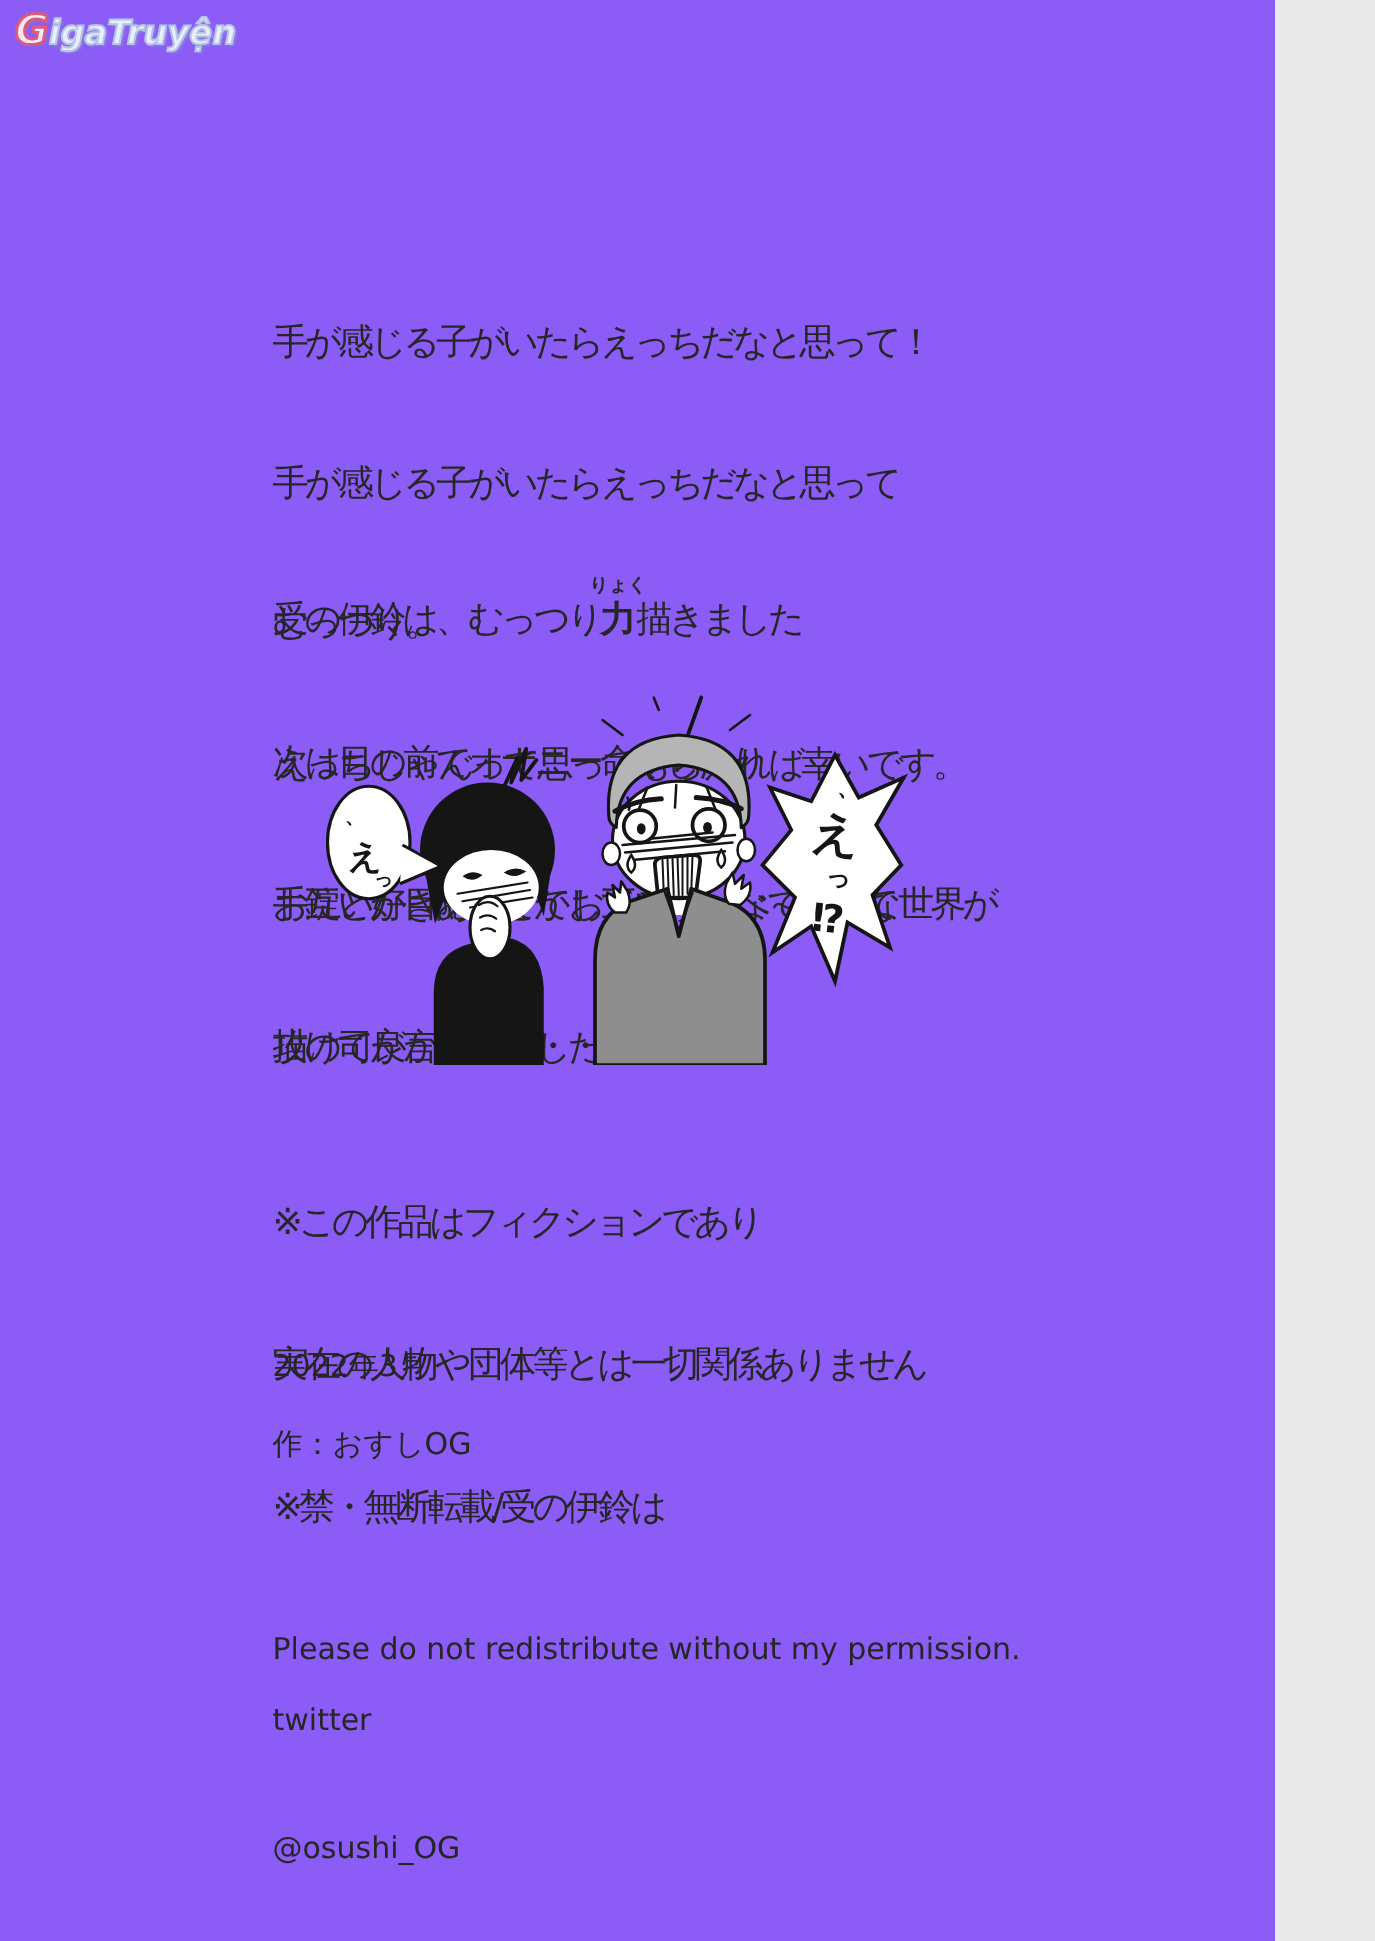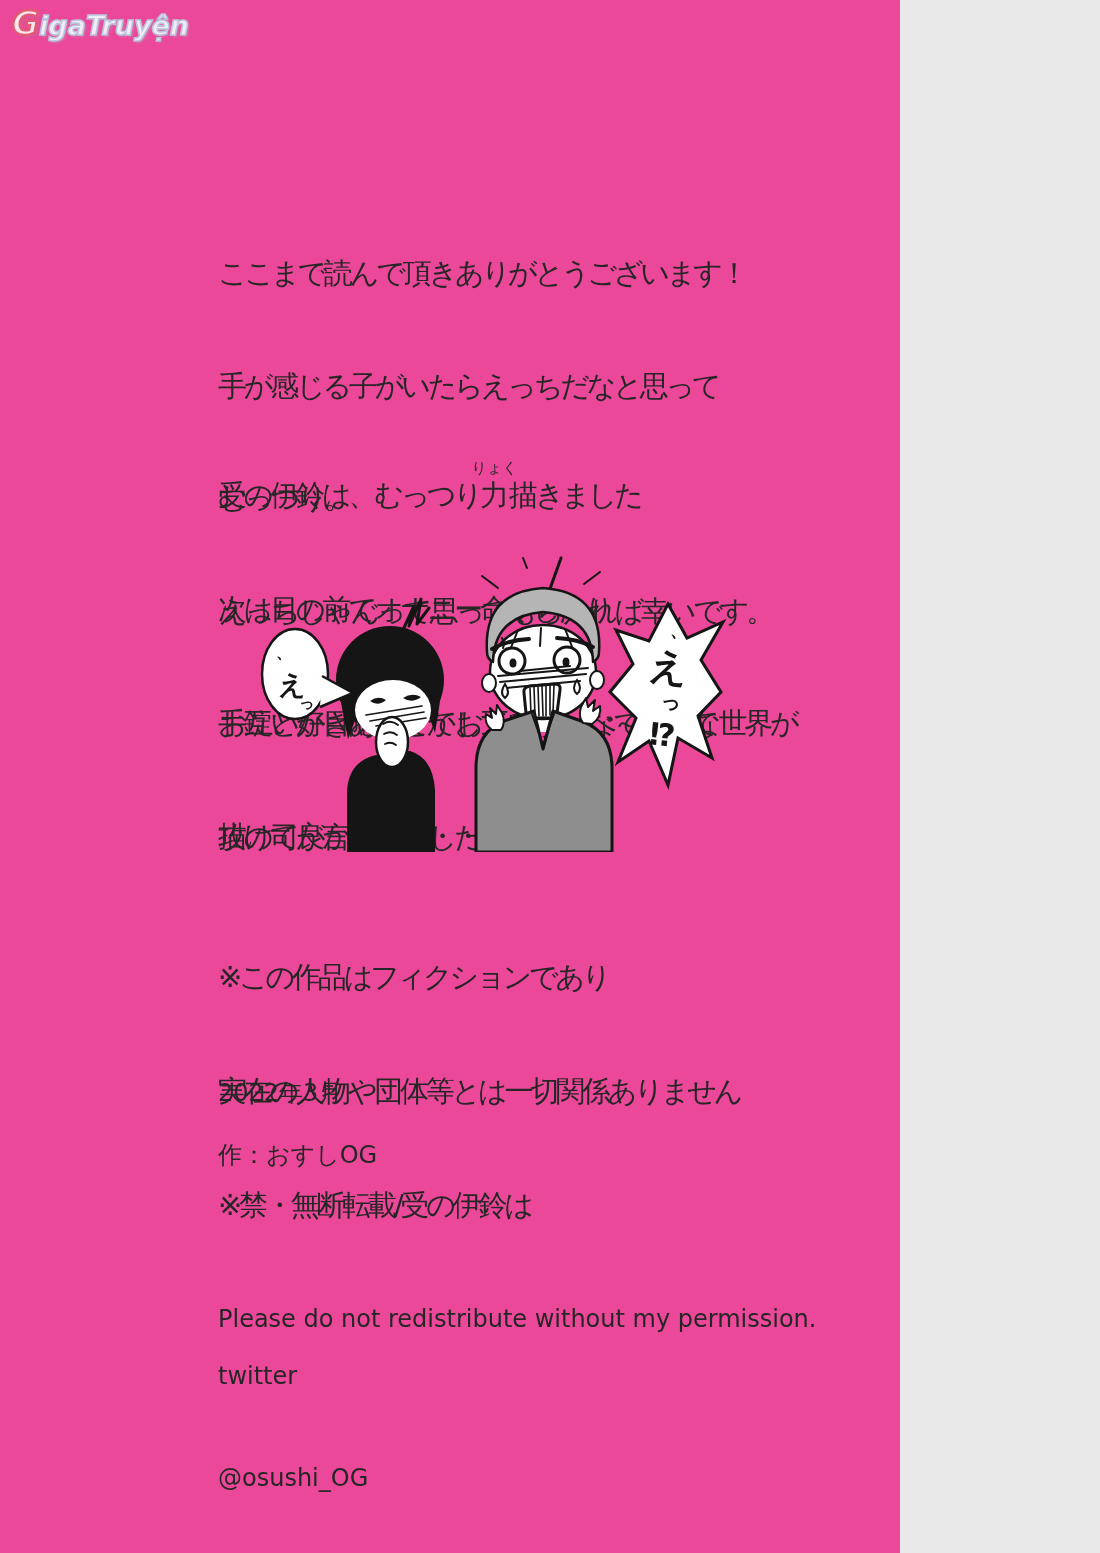--- a/index.html
+++ b/index.html
@@ -1,28 +1,28 @@
 <!DOCTYPE html>
 <html><head>
 <meta charset="utf-8">
 <style>
   html,body { margin:0; padding:0; background:#e9e9e9; }
   .page {
     position:relative;
-    width:900px; height:1553px;
-    background:#ec4899;
+    width:1020px; height:1553px;
+    background:#8b5cf6;
     overflow:hidden;
     font-family:"DejaVu Sans", sans-serif;
     color:#262626;
   }
   .block { position:absolute; white-space:pre; }
   .jpline { display:block; }
   .p1 { left:218px; top:180px; font-size:29px; line-height:37.5px; letter-spacing:-3.2px; }
   .p2 { left:218px; top:400px; font-size:29px; line-height:38px; letter-spacing:-3.2px; }
-  .ruby-wrap { position:relative; display:inline-block; letter-spacing:0; }
+  .ruby-wrap { position:relative; display:inline-block; letter-spacing:0;font-weight:bold; }
   .furi {
     position:absolute; left:50%; top:-15px; transform:translateX(-50%);
     font-size:15px; letter-spacing:0; line-height:15px; white-space:nowrap;
   }
   .disc { left:218px; top:882px; font-size:29px; line-height:38px; letter-spacing:-3.2px; }
   .disc .en { letter-spacing:0; font-size:24px; }
   .credit { left:218px; font-size:24px; letter-spacing:0; line-height:34px; }
   .credit-date    { top:1076px; }
   .credit-author  { top:1138px; }
   .credit-pixiv   { top:1200px; }
@@ -51,21 +51,21 @@
   .bub { font-family:"DejaVu Sans", sans-serif; fill:#151515; font-weight:bold; }
 </style>
 </head>
 <body>
 
 <div class="page">
 
   <div class="watermark"><span class="wm-g">G</span><span class="wm-rest">igaTruyện</span></div>
 
   <div class="block p1">
-    <span class="jpline">ここまで読んで頂きありがとうございます！</span>
+    <span class="jpline">手が感じる子がいたらえっちだなと思って！</span>
     <span class="jpline">手が感じる子がいたらえっちだなと思って</span>
     <span class="jpline">むっつり。</span>
     <span class="jpline">えっちじゃんって思ってもらえれば幸いです。</span>
     <span class="jpline">お互い好きあっててお互いすけべで幸せな世界が</span>
     <span class="jpline">描けて良かった・・・。</span>
   </div>
 
   <div class="block p2">
     <span class="jpline"><span>受の伊鈴は、むっつり</span><span class="ruby-wrap"><span class="furi">りょく</span><span>力</span></span><span>描きました</span></span>
     <span class="jpline">次は目の前でオナニー命令したり</span>

